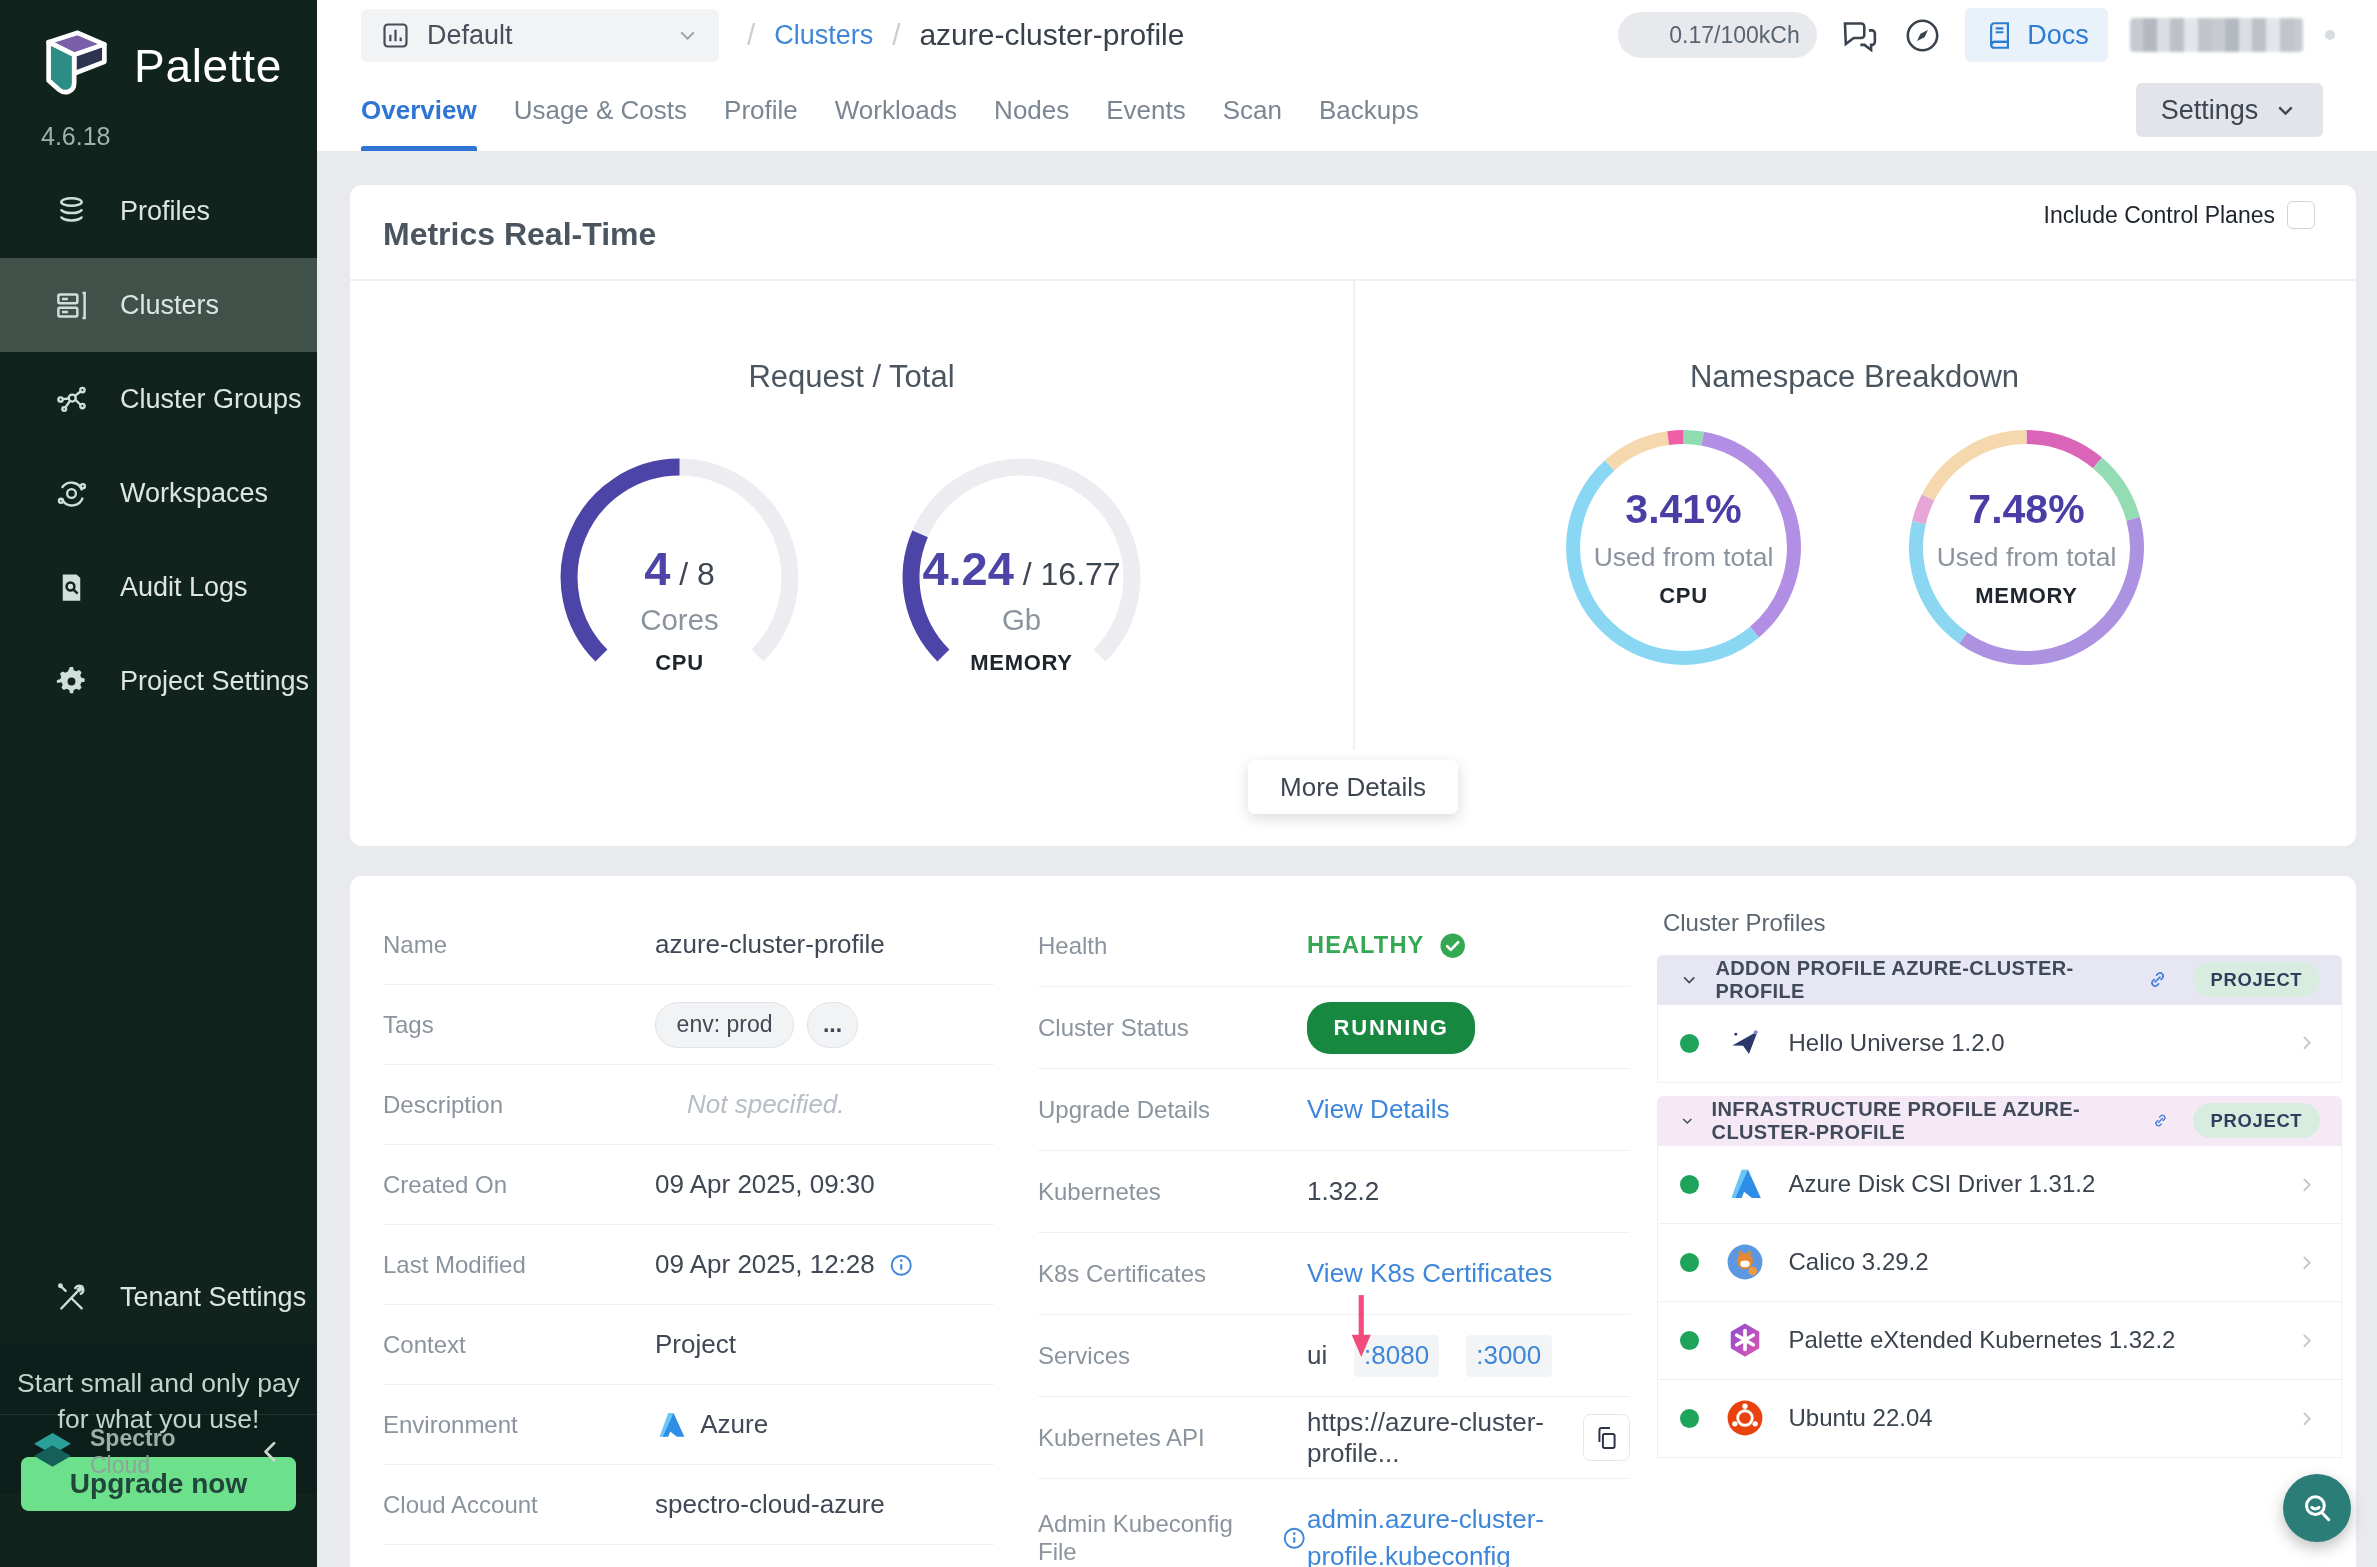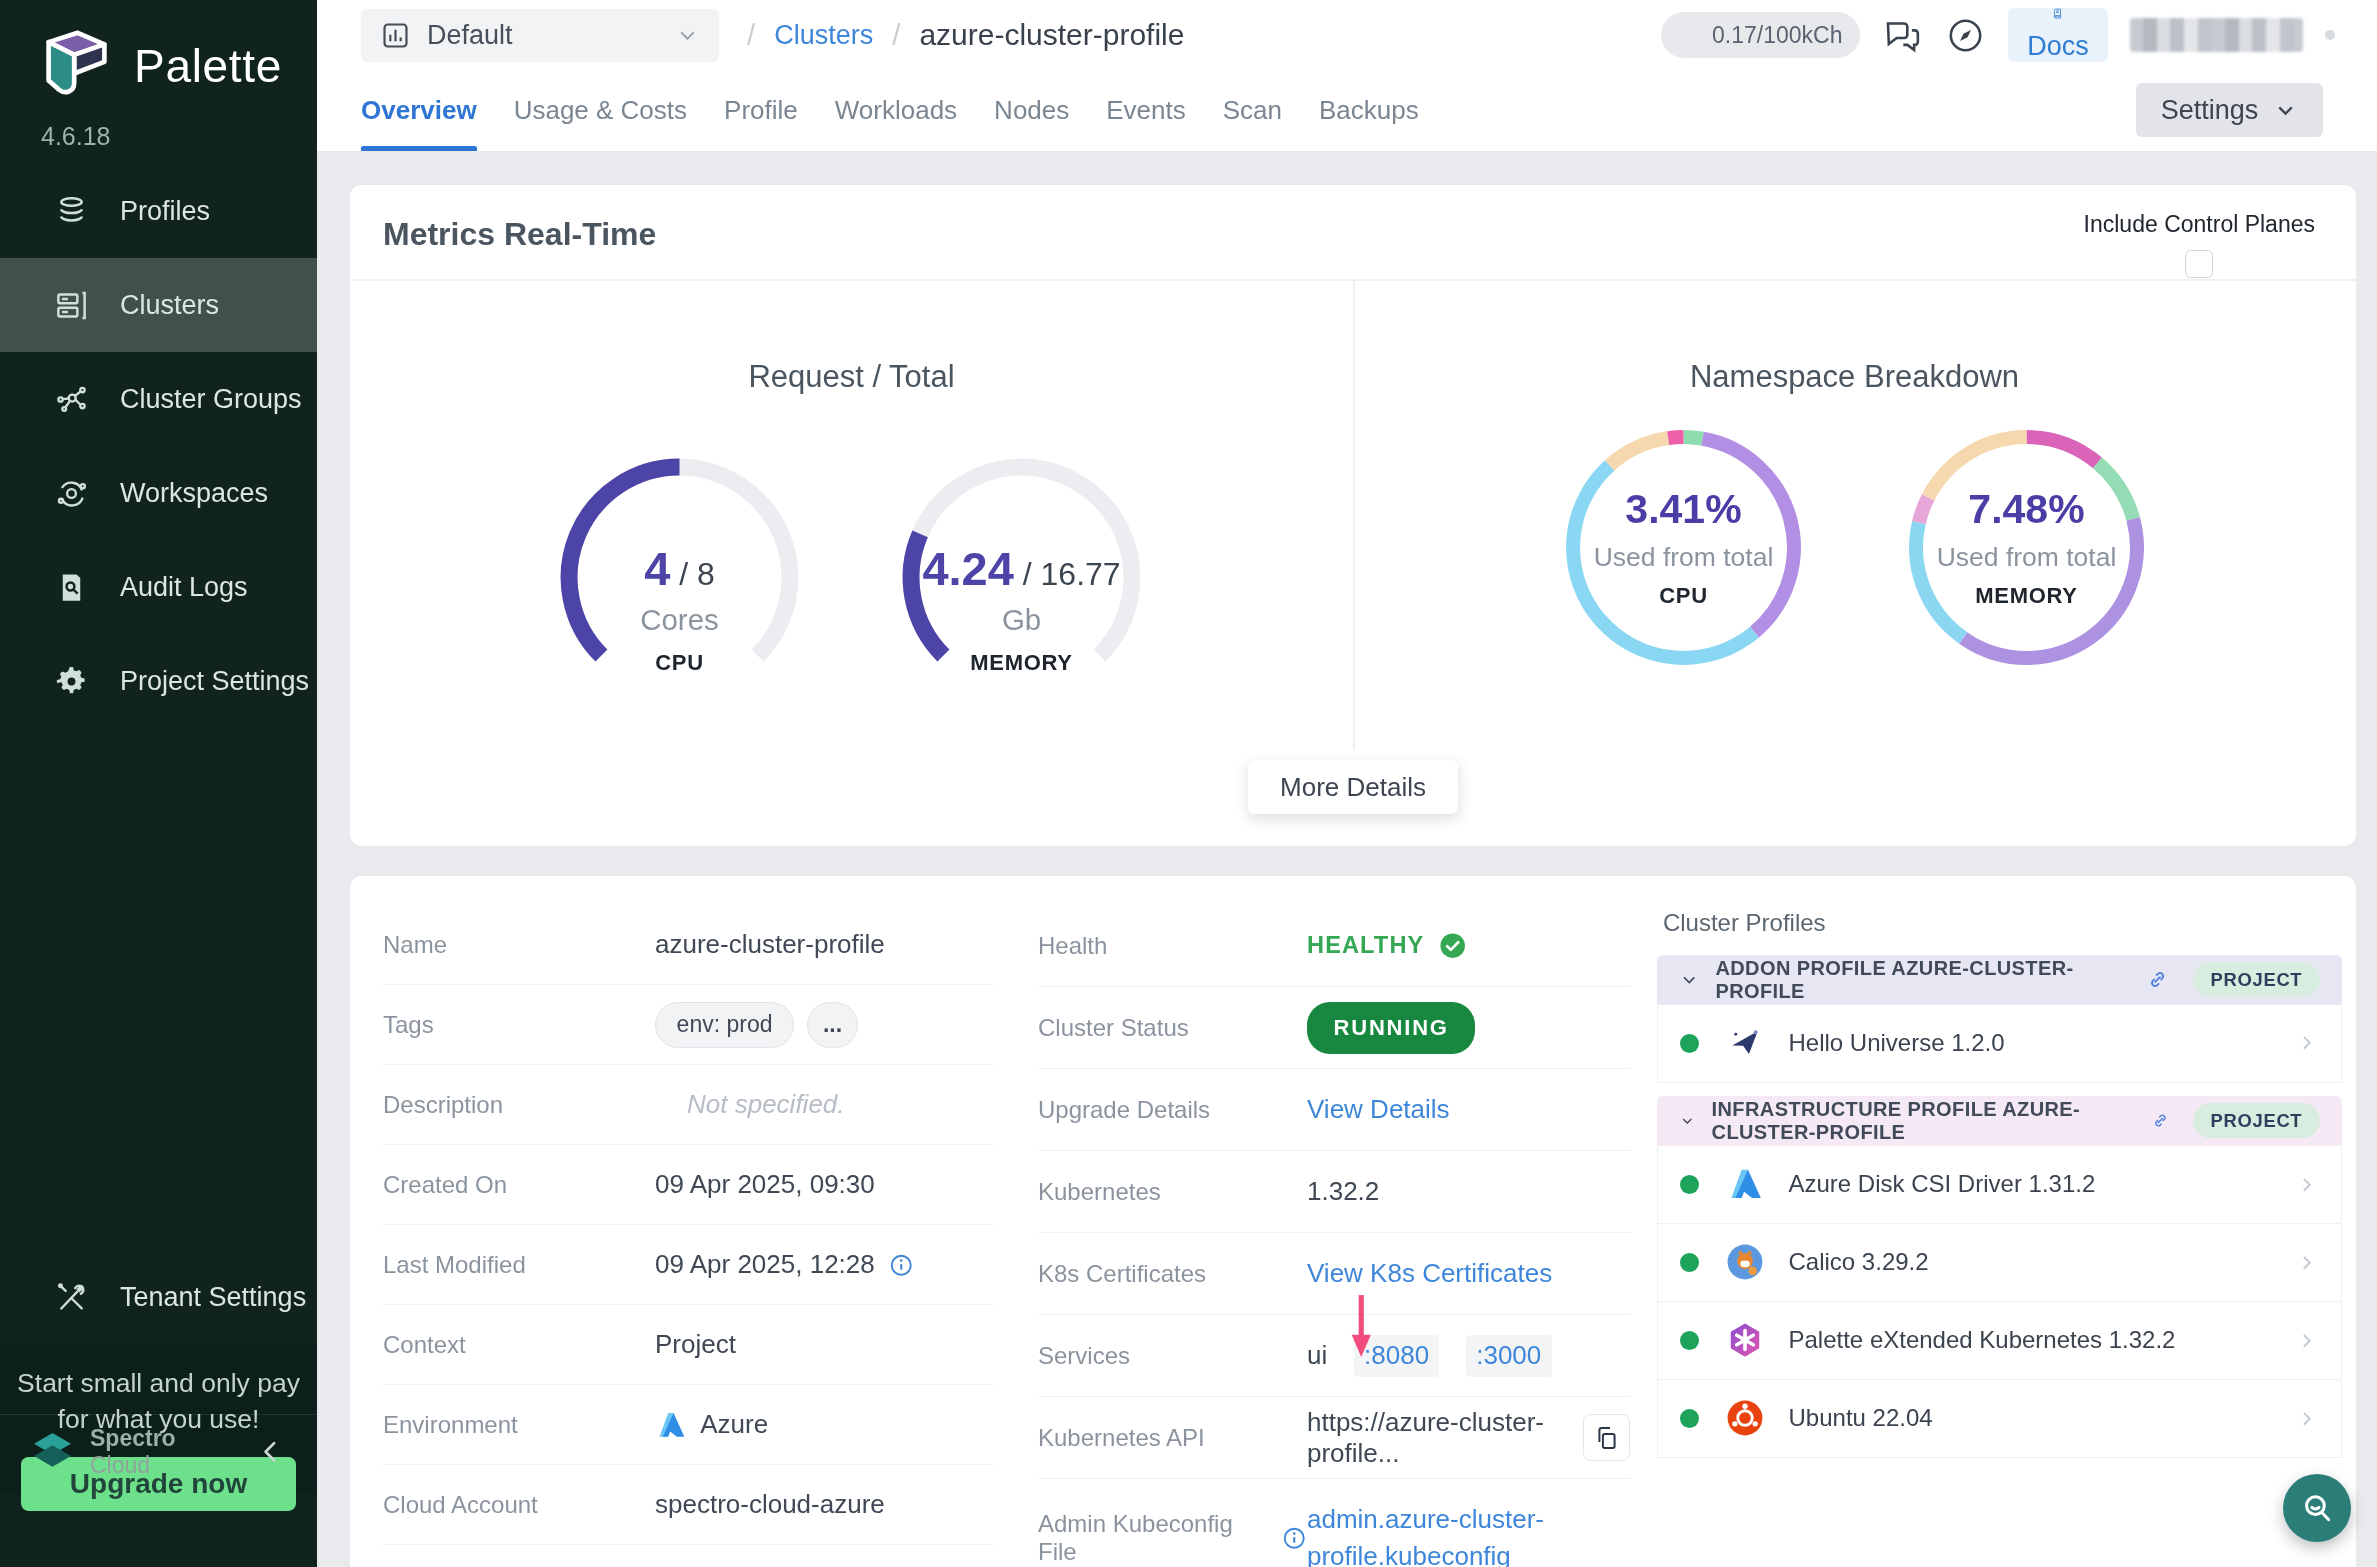--- a/index.html
+++ b/index.html
@@ -33,42 +33,42 @@
   .proj-select svg.grid { width:31px; height:31px; }
   .proj-select .sel-label { margin-left:16px; font-size:27px; color:#464f5a; }
   .proj-select svg.chev { margin-left:auto; width:25px; height:25px; color:#9aa2ad; }
   .crumbs { display:flex; align-items:center; gap:19px; margin-left:28px; }
   .crumb-sep { font-size:29.4px; color:#c9ced5; }
   .crumb-link { font-size:27px; color:#3e86d9; cursor:pointer; }
   .crumb-current { font-size:30px; color:#39414d; font-weight:500; }
   .topbar-right { position:absolute; right:43px; display:flex; align-items:center; gap:22px; }
   .usage-pill { width:199px; height:46px; background:#e7e9ed; border-radius:735px; display:flex; align-items:center; justify-content:flex-end; padding-right:17.7px; font-size:23px; color:#5a6470; }
   .icon-btn { width:41px; height:41px; cursor:pointer; }
-  .docs-btn { height:54px; background:#e9f1fb; border-radius:5.9px; display:flex; align-items:center; gap:11.8px; padding:0 19px; cursor:pointer;flex-direction:column; }
+  .docs-btn { height:54px; background:#e9f1fb; border-radius:5.9px; display:flex; align-items:center; gap:11.8px; padding:0 19px; cursor:pointer; }
   .docs-btn svg { width:31px; height:31px; }
   .docs-label { font-size:27px; color:#2d7dd2; }
   .user-blur { width:173px; height:34px; border-radius:3.7px; cursor:pointer;
     background:repeating-linear-gradient(90deg,#c7cbd1 0 13.2px,#b4b9c0 13.2px 26.5px,#dadde1 26.5px 40px,#bcc1c8 40px 54px,#e3e5e8 54px 68px,#c0c5cb 68px 82px);
     filter:blur(1.8px); }
   .user-dot { width:10.3px; height:10.3px; border-radius:50%; background:#d8dbe0; }
 
   
   .tabsbar { position:absolute; left:317px; top:70px; width:2061px; height:81px; background:#ffffff; display:flex; align-items:center; z-index:3; }
   .tabs { display:flex; gap:37px; margin-left:44px; height:100%; align-items:flex-end; }
   .tab { font-size:26px; color:#7b8693; cursor:pointer; height:100%; display:flex; align-items:center; position:relative; }
   .tab.active { color:#2e75d4; font-weight:600; }
   .tab.active::after { content:""; position:absolute; left:0; right:0; bottom:0; height:5.2px; background:#2e75d4; border-radius:2.2px 2.2px 0 0; }
   .settings-btn { position:absolute; right:55px; top:13.2px; height:54px; background:#e2e4e9; border-radius:5.9px; display:flex; align-items:center; gap:14.7px; padding:0 25px; font-size:27px; color:#3c4550; cursor:pointer; }
   .settings-btn svg { width:25px; height:25px; color:#3c4550; }
 
   
   .card { position:absolute; background:#ffffff; border-radius:11.8px; }
   .metrics-card { left:350px; top:185px; width:2006px; height:661px; }
   .metrics-title { position:absolute; left:33px; top:31px; font-size:32px; font-weight:600; color:#4a5560; }
-  .include-cp { position:absolute; right:41px; top:26px; display:flex; align-items:center; gap:12px;flex-direction:column; }
+  .include-cp { position:absolute; right:41px; top:16px; display:flex; align-items:center; gap:12px; }
   .include-cp-label { font-size:23px; color:#20262e; }
   .checkbox { width:28px; height:28px; border:1.5px solid #cfd4da; border-radius:5.9px; background:#fff; cursor:pointer; }
   .metrics-divider { position:absolute; left:0; top:94px; width:100%; height:1.5px; background:#eef0f2; }
   .v-divider { position:absolute; left:1003px; top:94px; width:1.5px; height:471px; background:#eef0f2; }
   .half-title { position:absolute; top:174px; font-size:31px; color:#4a5560; text-align:center; }
   .half-title.left { left:0; width:1003px; }
   .half-title.right { left:1003px; width:1003px; }
   .gauge, .donut { position:absolute; width:265px; height:265px; }
   .gauge svg, .donut svg { position:absolute; inset:0; }
   .gauge-num { position:absolute; top:96px; width:100%; text-align:center; font-size:32px; color:#3c4550; }

